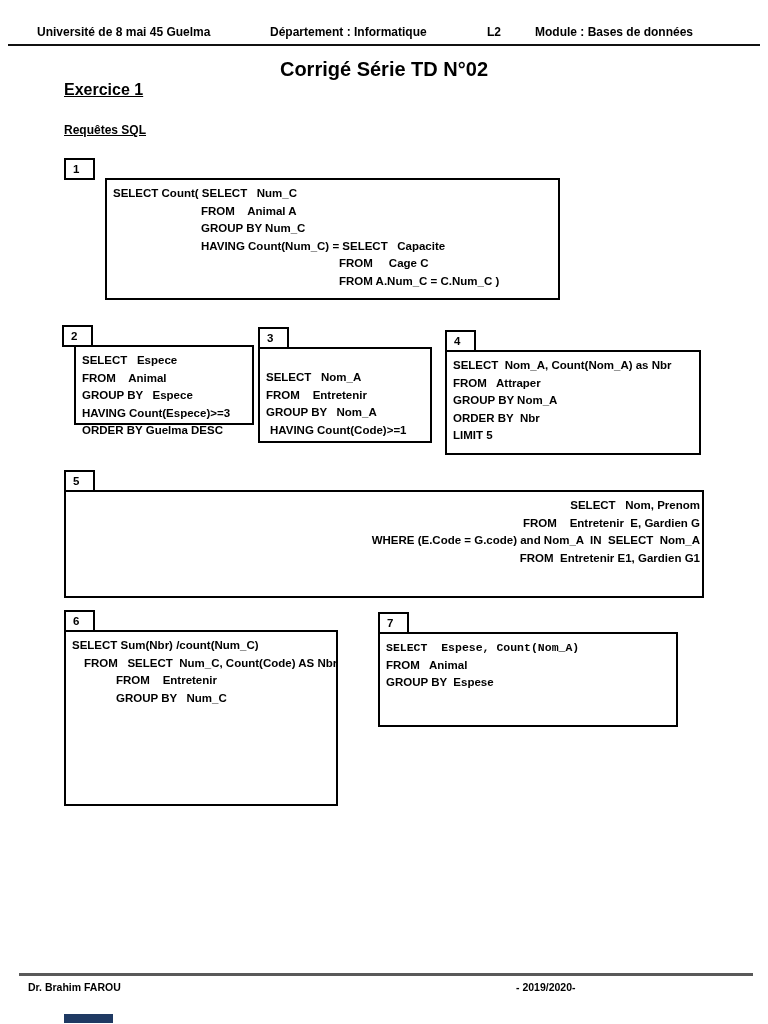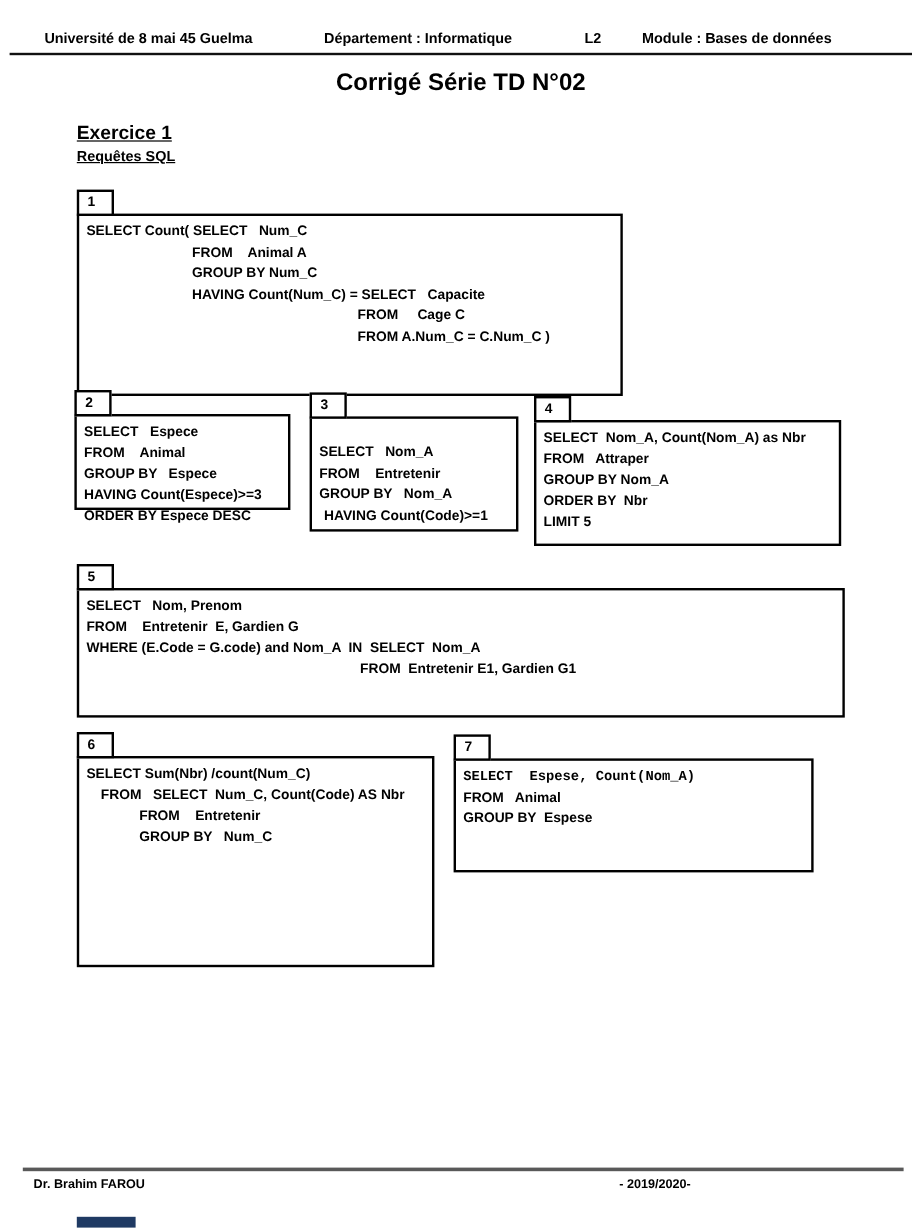--- a/index.html
+++ b/index.html
@@ -9,41 +9,41 @@
   }
   .hdr-text { position:absolute; top:25px; font-size:12px; font-weight:bold; white-space:nowrap;text-align:center; }
   .hdr-university { left:37px; }
   .hdr-department { left:270px; }
   .hdr-level { left:487px; }
   .hdr-module { left:535px; }
   .hdr-rule { position:absolute; left:8px; top:44px; width:752px; height:2px; background:#111; }
 
   .doc-title { position:absolute; left:0; top:58px; width:768px; text-align:center;
     font-size:20px; font-weight:bold; }
-  .ex-heading { position:absolute; left:64px; top:103px; font-size:16px; font-weight:bold; text-decoration:underline; }
+  .ex-heading { position:absolute; left:64px; top:81px; font-size:16px; font-weight:bold; text-decoration:underline; }
   .ex-subheading { position:absolute; left:64px; top:123px; font-size:12px; font-weight:bold; text-decoration:underline; }
 
   .qblock { position:absolute; }
   .qtab {
     position:relative; z-index:2; width:31px; height:22px; box-sizing:border-box;
     border:2px solid #000; background:#fff;
     font-size:11.5px; font-weight:bold; line-height:18px; padding-left:7px;
   }
   .qbox {
     position:relative; z-index:1; margin-top:-2px; box-sizing:border-box;
     border:2px solid #000; background:#fff; padding:5px 2px 0 6px;
   }
   .sql-line { white-space:pre; font-size:11.5px; line-height:17.5px; font-weight:bold; }
 
-  #q1 { left:64px; top:158px; }  #q1 .qbox { width:455px; height:152px; }
-  #q2 { left:62px; top:325px; }  #q2 .qbox { width:180px; height:80px; }
+  #q1 { left:64px; top:158px; }  #q1 .qbox { width:455px; height:122px;margin-left:41px; }
+  #q2 { left:62px; top:325px; }  #q2 .qbox { width:180px; height:80px;margin-left:12px; }
   #q3 { left:258px; top:327px; } #q3 .qbox { width:174px; height:96px; }
   #q4 { left:445px; top:330px; } #q4 .qbox { width:256px; height:105px; }
-  #q5 { left:64px; top:470px; }  #q5 .qbox { width:640px; height:108px; }
-  #q6 { left:64px; top:610px; }  #q6 .qbox { width:298px; height:176px; }
+  #q5 { left:64px; top:470px; }  #q5 .qbox { width:640px; height:108px;text-align:right; }
+  #q6 { left:64px; top:610px; }  #q6 .qbox { width:274px; height:176px; }
   #q7 { left:378px; top:612px; } #q7 .qbox { width:300px; height:95px; }
 
   .ftr-rule { position:absolute; left:19px; top:973px; width:734px; height:3px; background:#595959; }
   .ftr-text { position:absolute; top:981px; font-size:10.5px; font-weight:bold; white-space:nowrap; }
   .ftr-author { left:28px; }
   .ftr-year { left:516px; }
   .accent-bar { position:absolute; left:64px; top:1014px; width:49px; height:9px; background:#1f3a63; }
 </style>
 </head>
 <body>
@@ -72,21 +72,21 @@
       </div>
   </div>
 
   <div class="qblock" id="q2">
     <div class="qtab">2</div>
     <div class="qbox">
         <div class="sql-line" style="padding-left: 0px;">SELECT   Espece</div>
         <div class="sql-line" style="padding-left: 0px;">FROM    Animal</div>
         <div class="sql-line" style="padding-left: 0px;">GROUP BY   Espece</div>
         <div class="sql-line" style="padding-left: 0px;">HAVING Count(Espece)&gt;=3</div>
-        <div class="sql-line" style="padding-left: 0px;">ORDER BY Espece DESC</div>
+        <div class="sql-line" style="padding-left: 0px;">ORDER BY Guelma DESC</div>
       </div>
   </div>
 
   <div class="qblock" id="q3">
     <div class="qtab">3</div>
     <div class="qbox">
         <div class="sql-line" style="padding-left: 0px; margin-top: 15px;">SELECT   Nom_A</div>
         <div class="sql-line" style="padding-left: 0px;">FROM    Entretenir</div>
         <div class="sql-line" style="padding-left: 0px;">GROUP BY   Nom_A</div>
         <div class="sql-line" style="padding-left: 4px;">HAVING Count(Code)&gt;=1</div>

